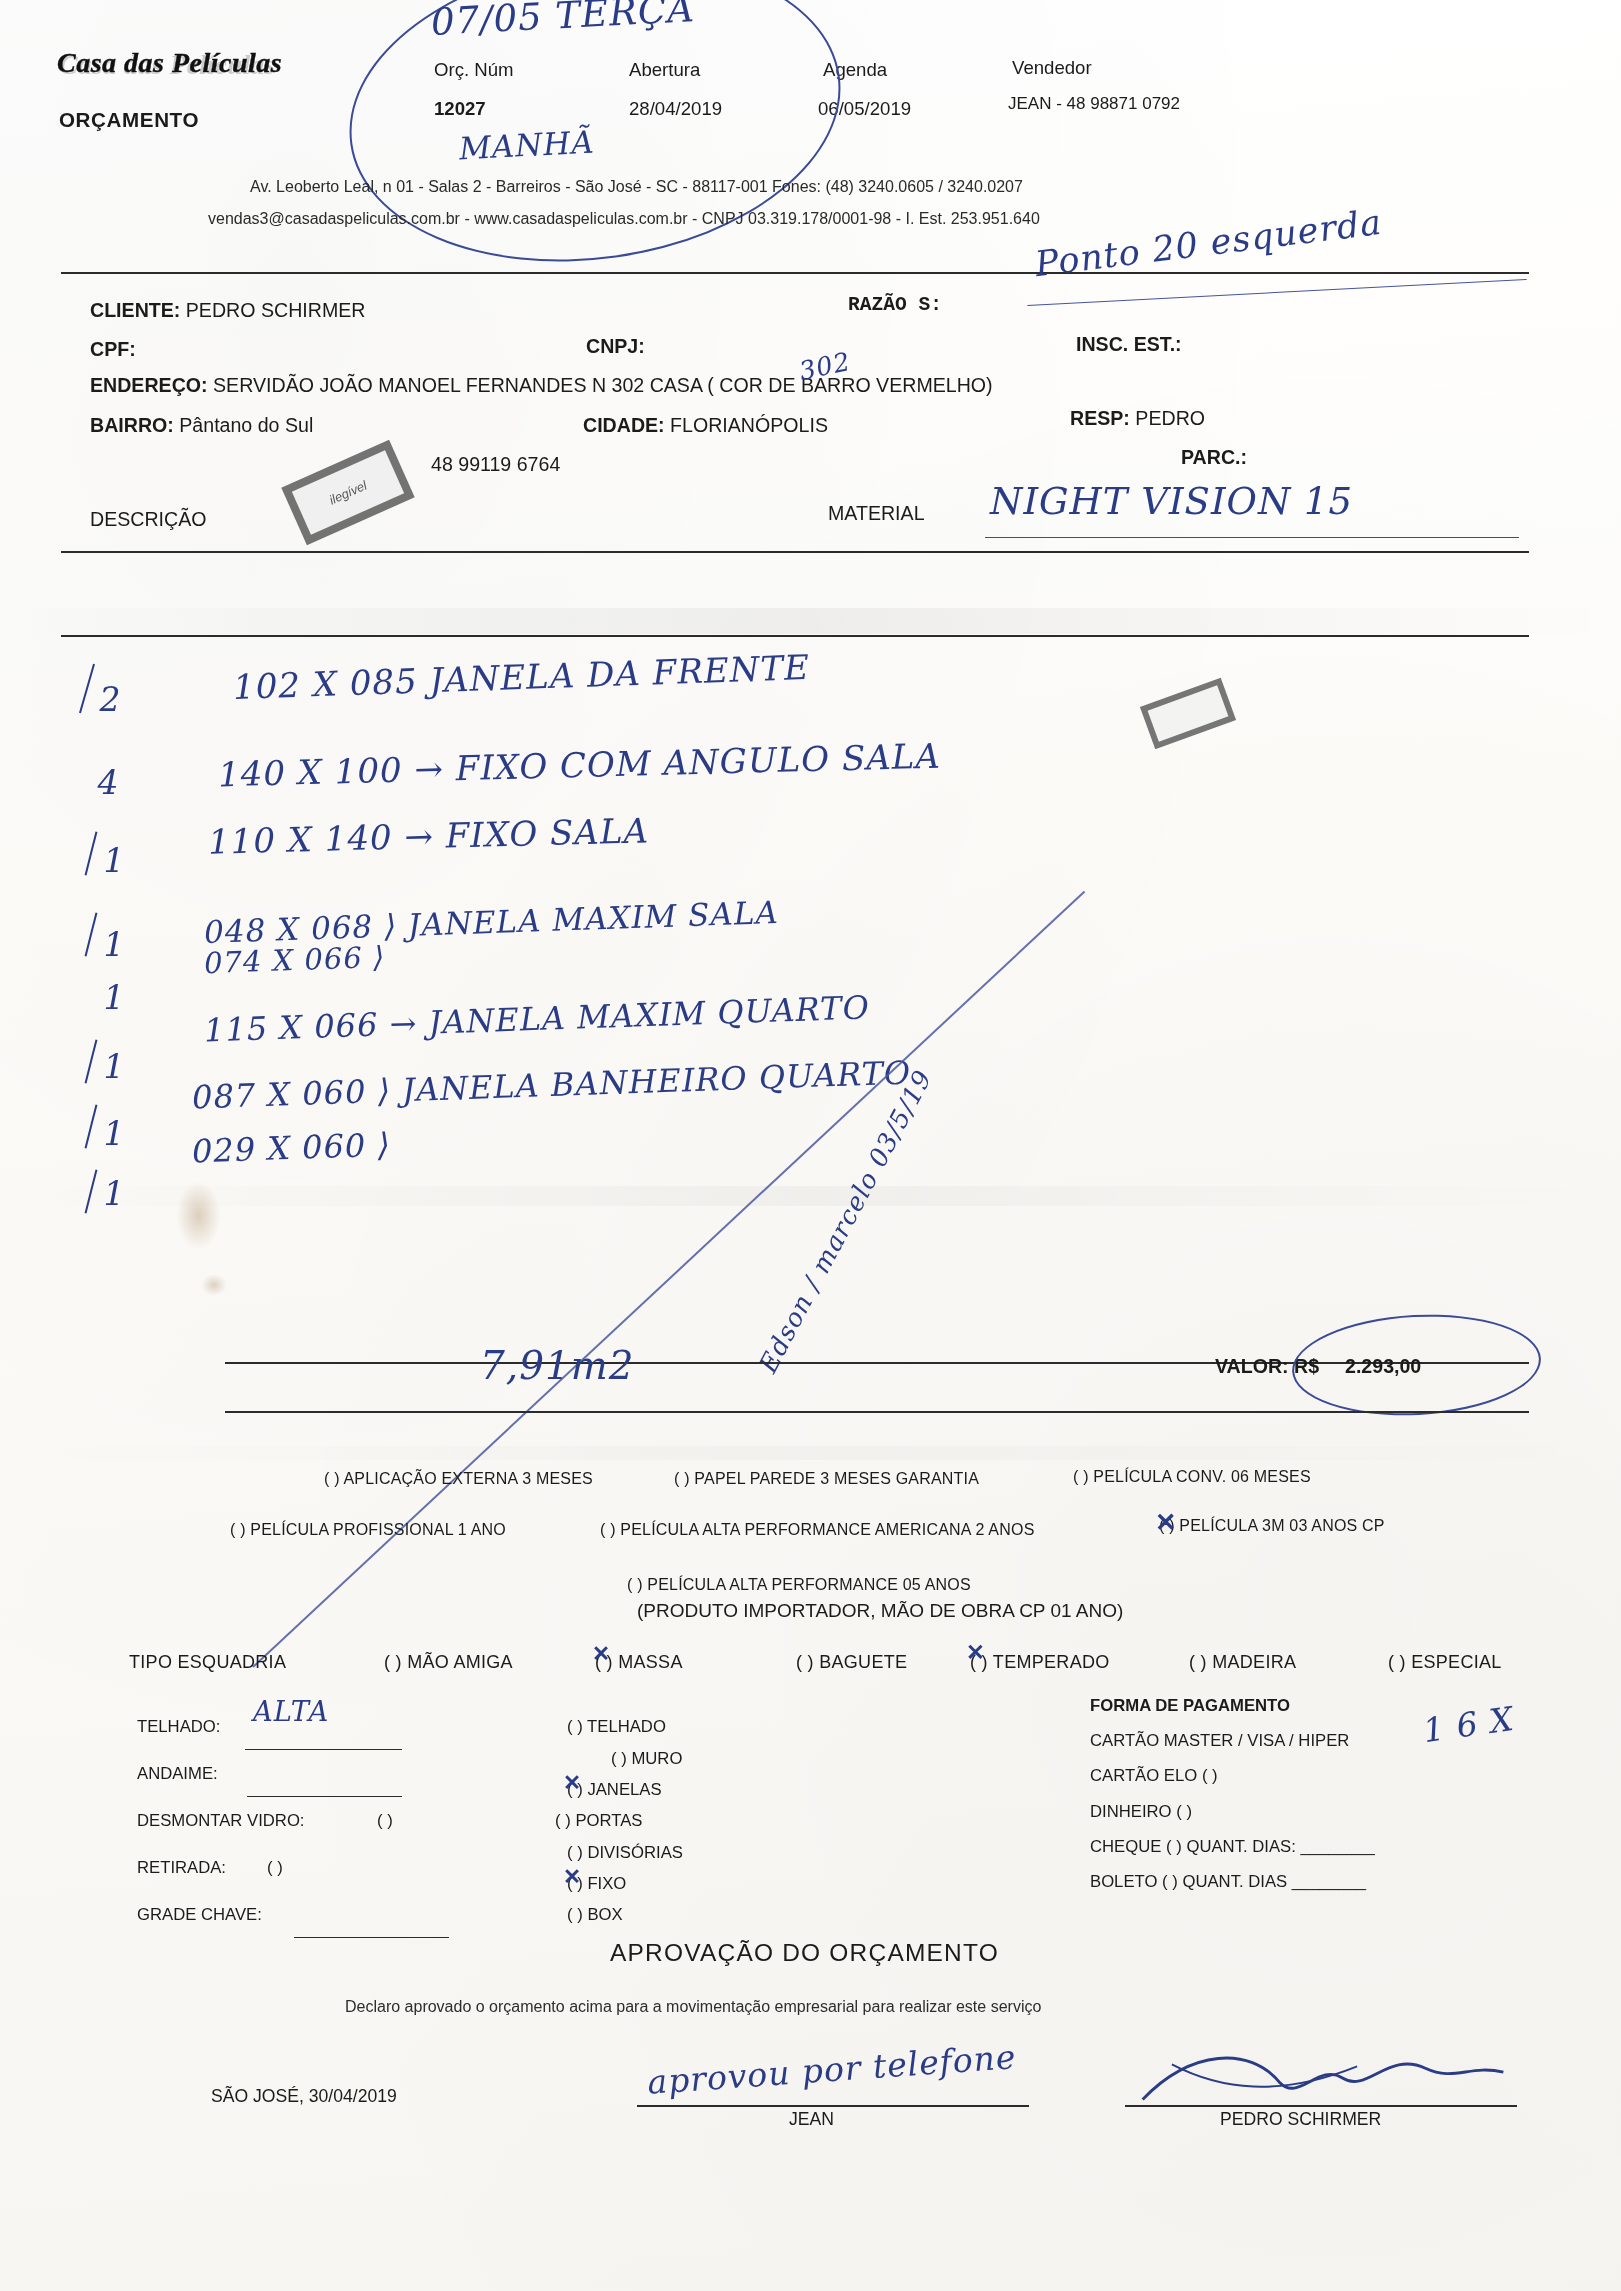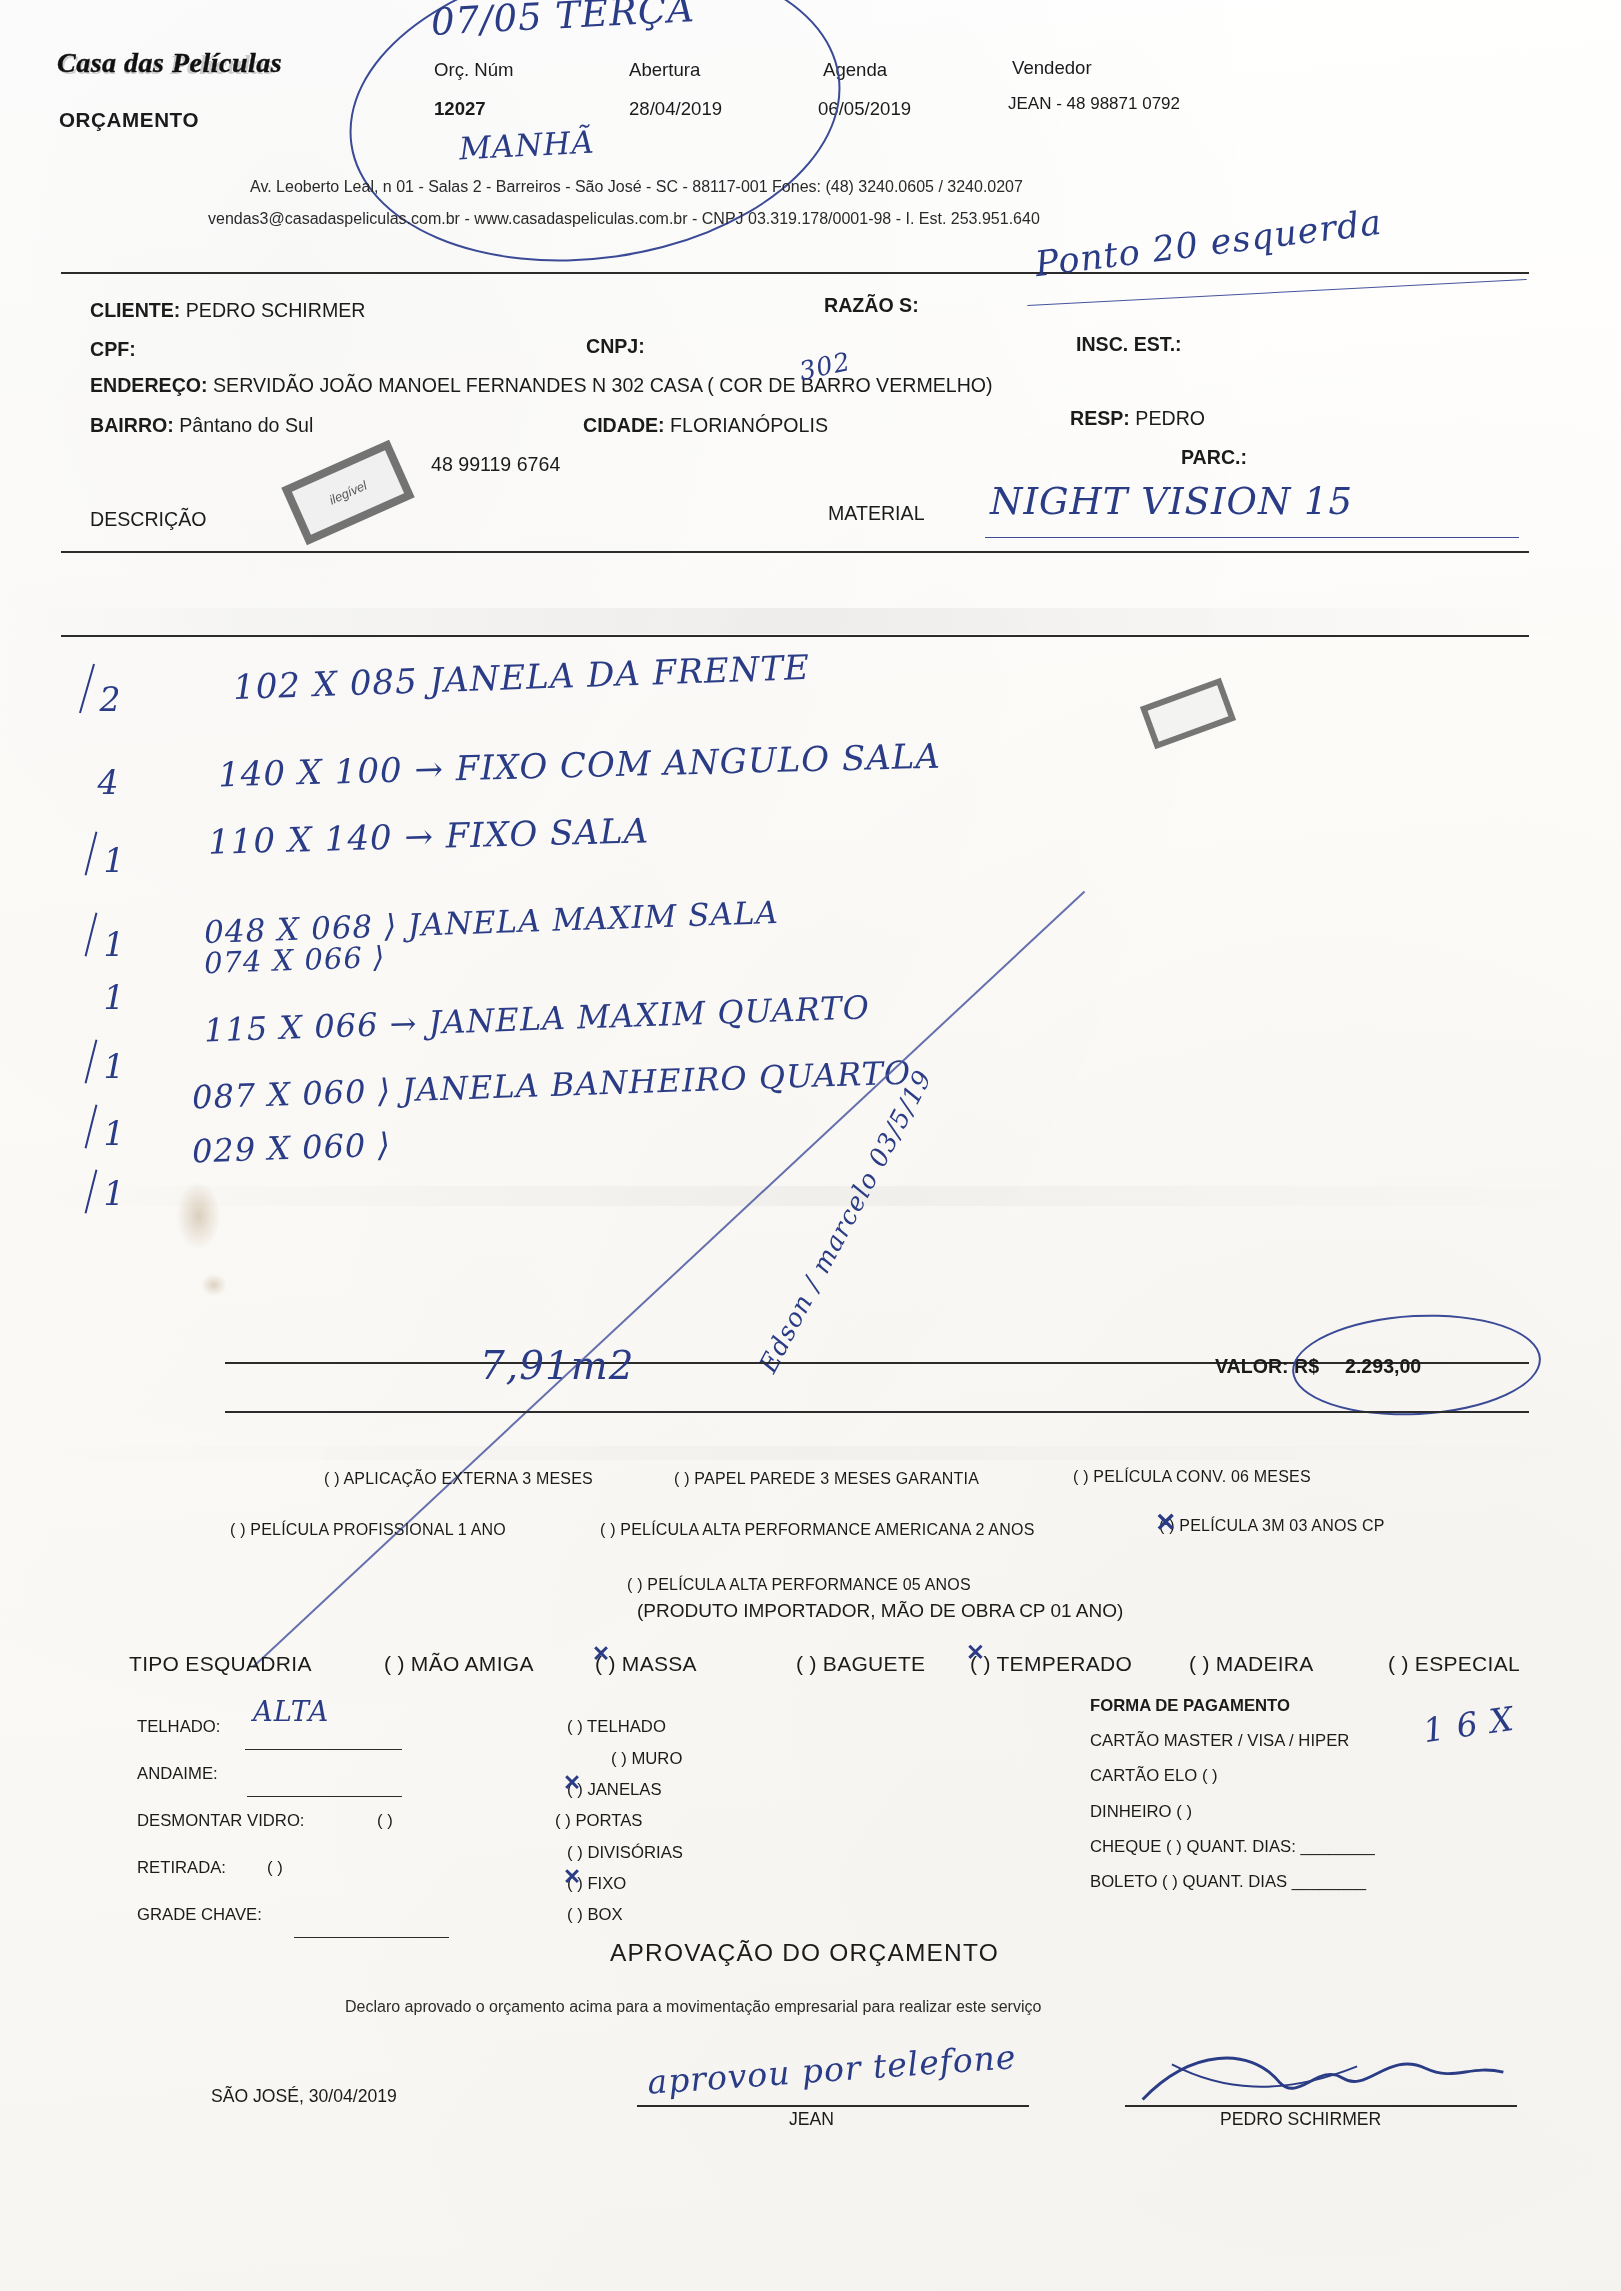--- a/index.html
+++ b/index.html
@@ -145,21 +145,21 @@
   .qty {
     font-family: "DejaVu Serif", serif;
     color: #2b3c86;
     font-size: 33px;
     font-style: italic;
   }
 
   
   .g-line { font-size: 16px; letter-spacing: 0.2px; }
 
-  .tipo-row { font-size: 21px; letter-spacing: 0.3px; }
+  .tipo-row { font-size: 18px; letter-spacing: 0.3px; }
 
   .opt { font-size: 16.7px; }
   .optline {
     display: inline-block;
     border-bottom: 1.4px solid #2b2b2b;
     height: 15.7px;
   }
 
   .pay-title { font-size: 16.7px; font-weight: bold; }
   .pay { font-size: 16.7px; }
@@ -220,21 +220,21 @@
 
   <div class="rule" style="left:61px; top:272px; width:1468px;"></div>
 
   <div class="abs hw" style="left:1034px; top:223px; font-size:35px; transform:rotate(-7deg);">Ponto 20 esquerda</div>
   <div class="rule" style="left:1027px; top:292px; width:500px; height:1.3px; background:#44539c; transform:rotate(-3deg);"></div>
 
   <div class="abs cl" style="left:90px; top:299px;">
     <b>CLIENTE:</b>
     <span>PEDRO SCHIRMER</span>
   </div>
-  <div class="abs cl" style="left:824px; top:294px; font-weight:bold;">RAZÃO S:</div>
+  <div class="abs cl" style="left:848px; top:294px; font-weight:bold;font-family:Liberation Mono, monospace;">RAZÃO S:</div>
 
   <div class="abs cl" style="left:90px; top:338px; font-weight:bold;">CPF:</div>
   <div class="abs cl" style="left:586px; top:335px; font-weight:bold;">CNPJ:</div>
   <div class="abs cl" style="left:1076px; top:333px; font-weight:bold;">INSC. EST.:</div>
 
   <div class="abs cl" style="left:90px; top:374px;">
     <b>ENDEREÇO:</b>
     <span>SERVIDÃO JOÃO MANOEL FERNANDES N 302 CASA ( COR DE BARRO VERMELHO)</span>
   </div>
   <div class="abs hw" style="left:799px; top:351px; font-size:25.5px; transform:rotate(-12deg);">302</div>

